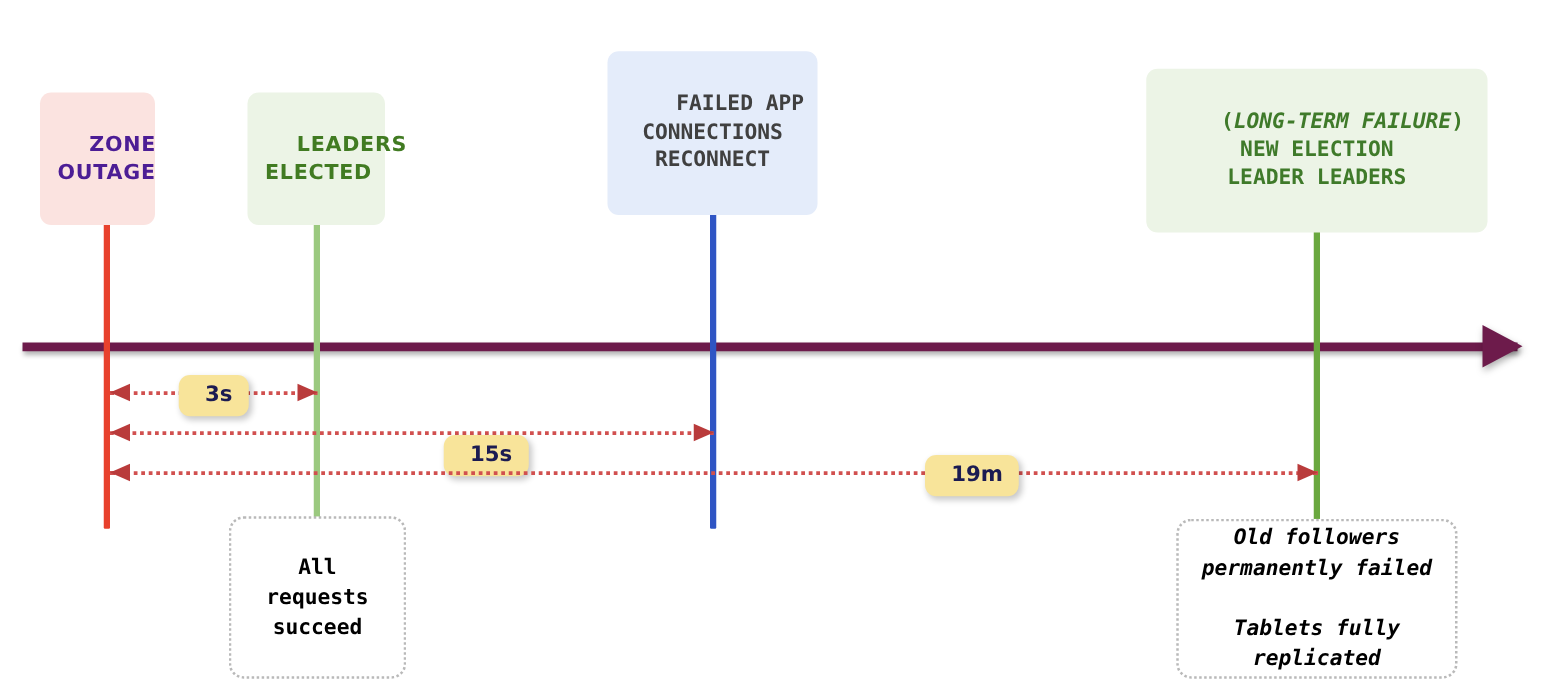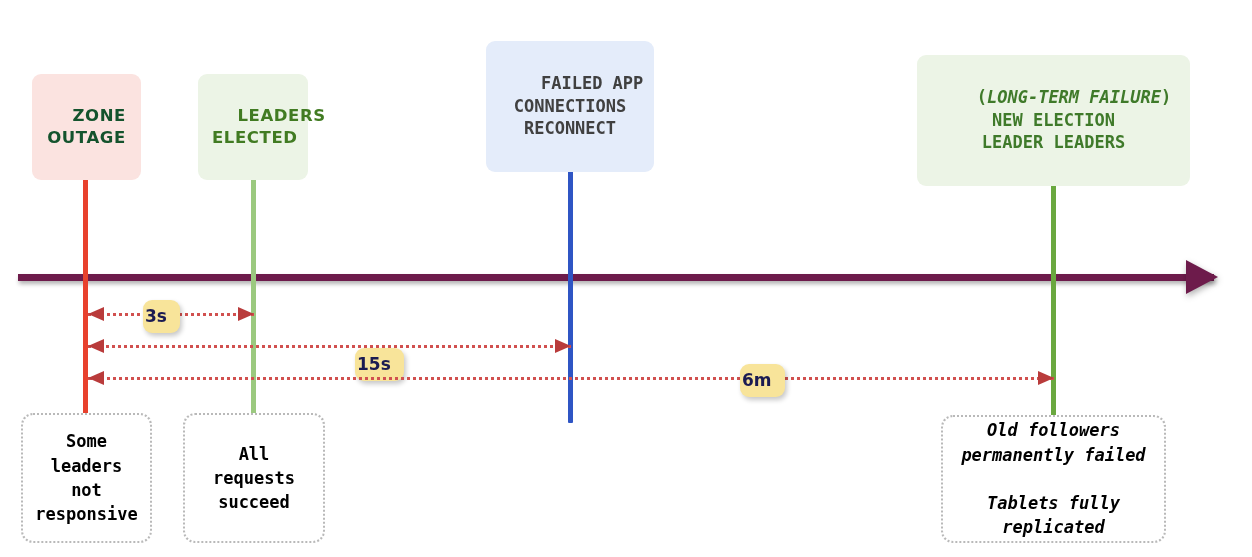--- a/index.html
+++ b/index.html
@@ -121,43 +121,37 @@
   }
   .badge {
     position: absolute;
     box-sizing: border-box;
     background: #f8e49a;
     border-radius: 9px;
     color: #1b1b52;
     font-family: "DejaVu Sans", sans-serif;
     font-weight: bold;
     font-size: 17px;
-    padding: 6px 13px 7px 2px;
+    padding: 6px 13px 7px 21px;
     box-shadow: 2px 3px 5px rgba(0,0,0,0.22);
     white-space: nowrap;
   }
 </style>
 </head>
 <body>
 
 <div id="canvas">
 
   <div class="axis-line"></div>
   <div class="axis-head"></div>
 
   <div class="event-line" style="left:83px; top:128px; height:295px; background:#e8412d;"></div>
-  <div class="event-chip chip-sans" style="left:32px; top:74px; width:109px; color:#14532d; background:#fbe3e0;">
+  <div class="event-chip chip-sans" style="left:32px; top:74px; width:92px; color:#4c1d95; background:#fbe3e0;">
     <span>ZONE
 OUTAGE</span>
-  </div>
-  <div class="note-box" style="left:21px; top:413px; width:131px; height:130px;">
-    <span>Some
-leaders
-not
-responsive</span>
   </div>
 
   <div class="event-line" style="left:251px; top:126px; height:297px; background:#9bc97f;"></div>
   <div class="event-chip chip-sans" style="left:198px; top:74px; width:110px; color:#417b22; background:#ecf4e6;">
     <span>LEADERS
 ELECTED</span>
   </div>
   <div class="note-box" style="left:183px; top:413px; width:142px; height:130px;">
     <span>All
 requests
@@ -202,16 +196,16 @@
   <div class="badge" style="left:355px; top:348px;">
     <span>15s</span>
   </div>
 
   <div class="measure" style="left:88px; top:369px; width:966px;">
     <div class="rail" style="width:966px;"></div>
     <div class="head left"></div>
     <div class="head right" style="left:950px;"></div>
   </div>
   <div class="badge" style="left:740px; top:364px;">
-    <span>6m</span>
+    <span>19m</span>
   </div>
 
 </div>
 
 </body></html>

